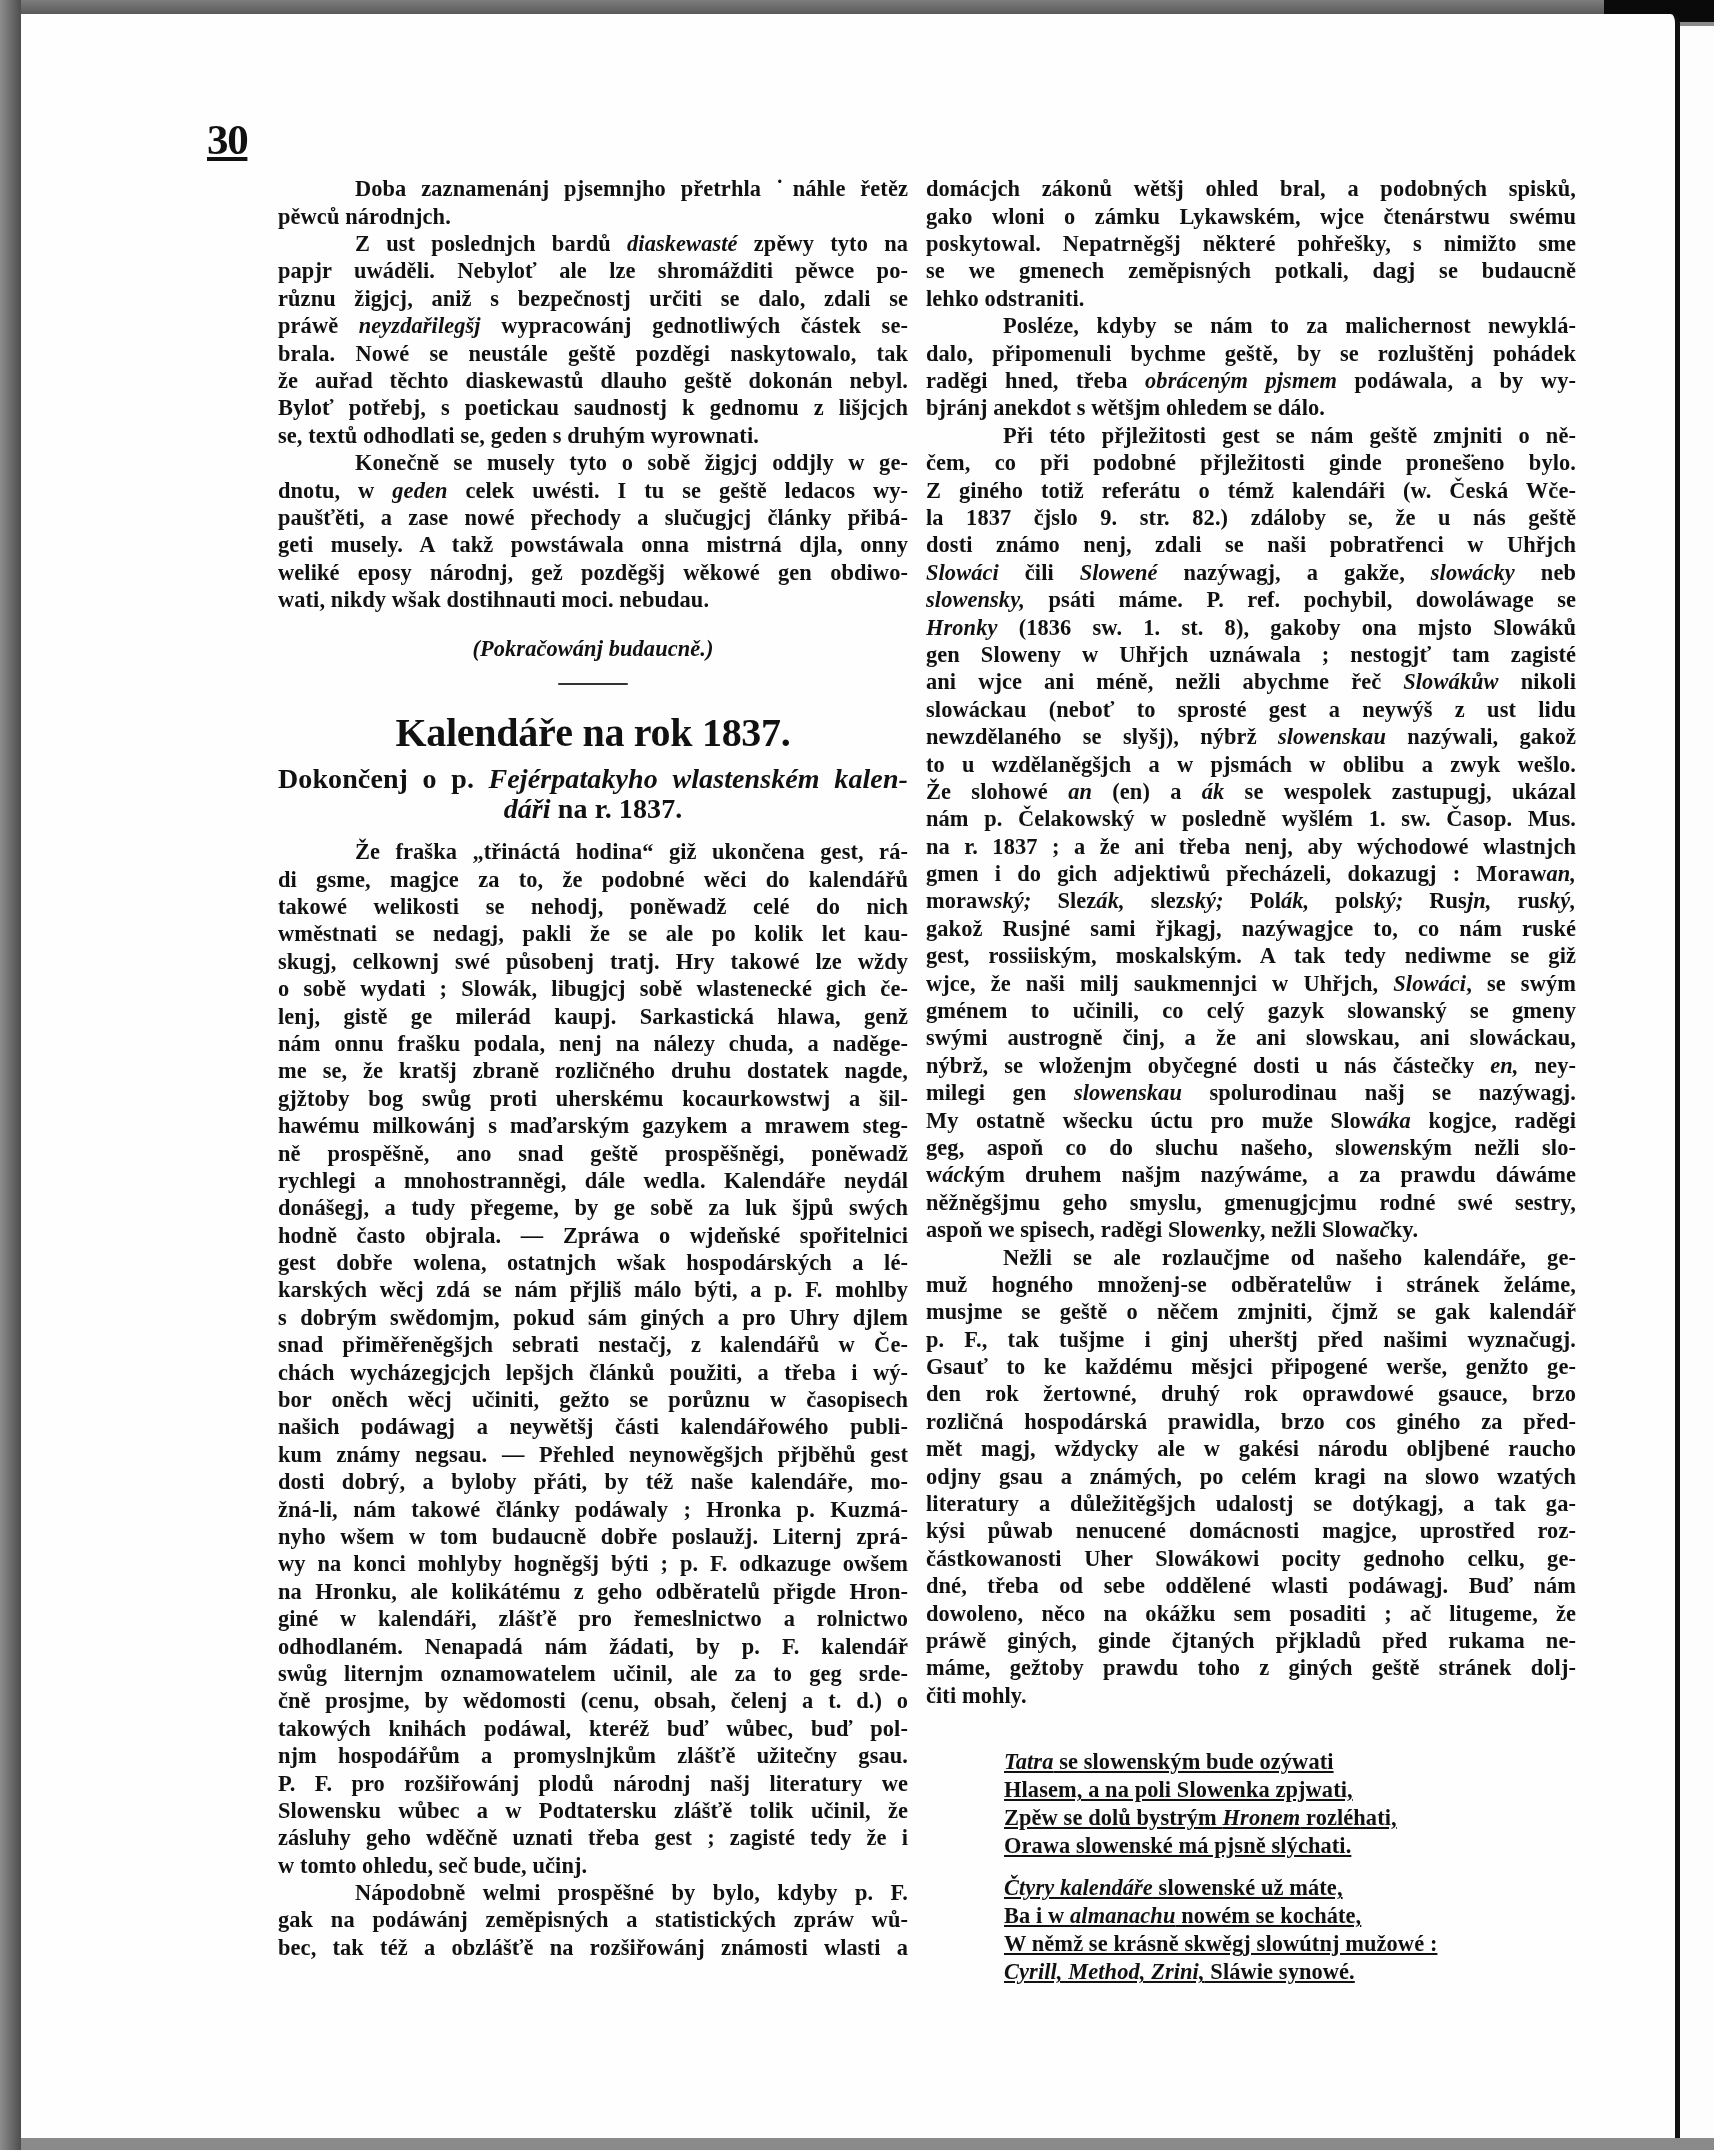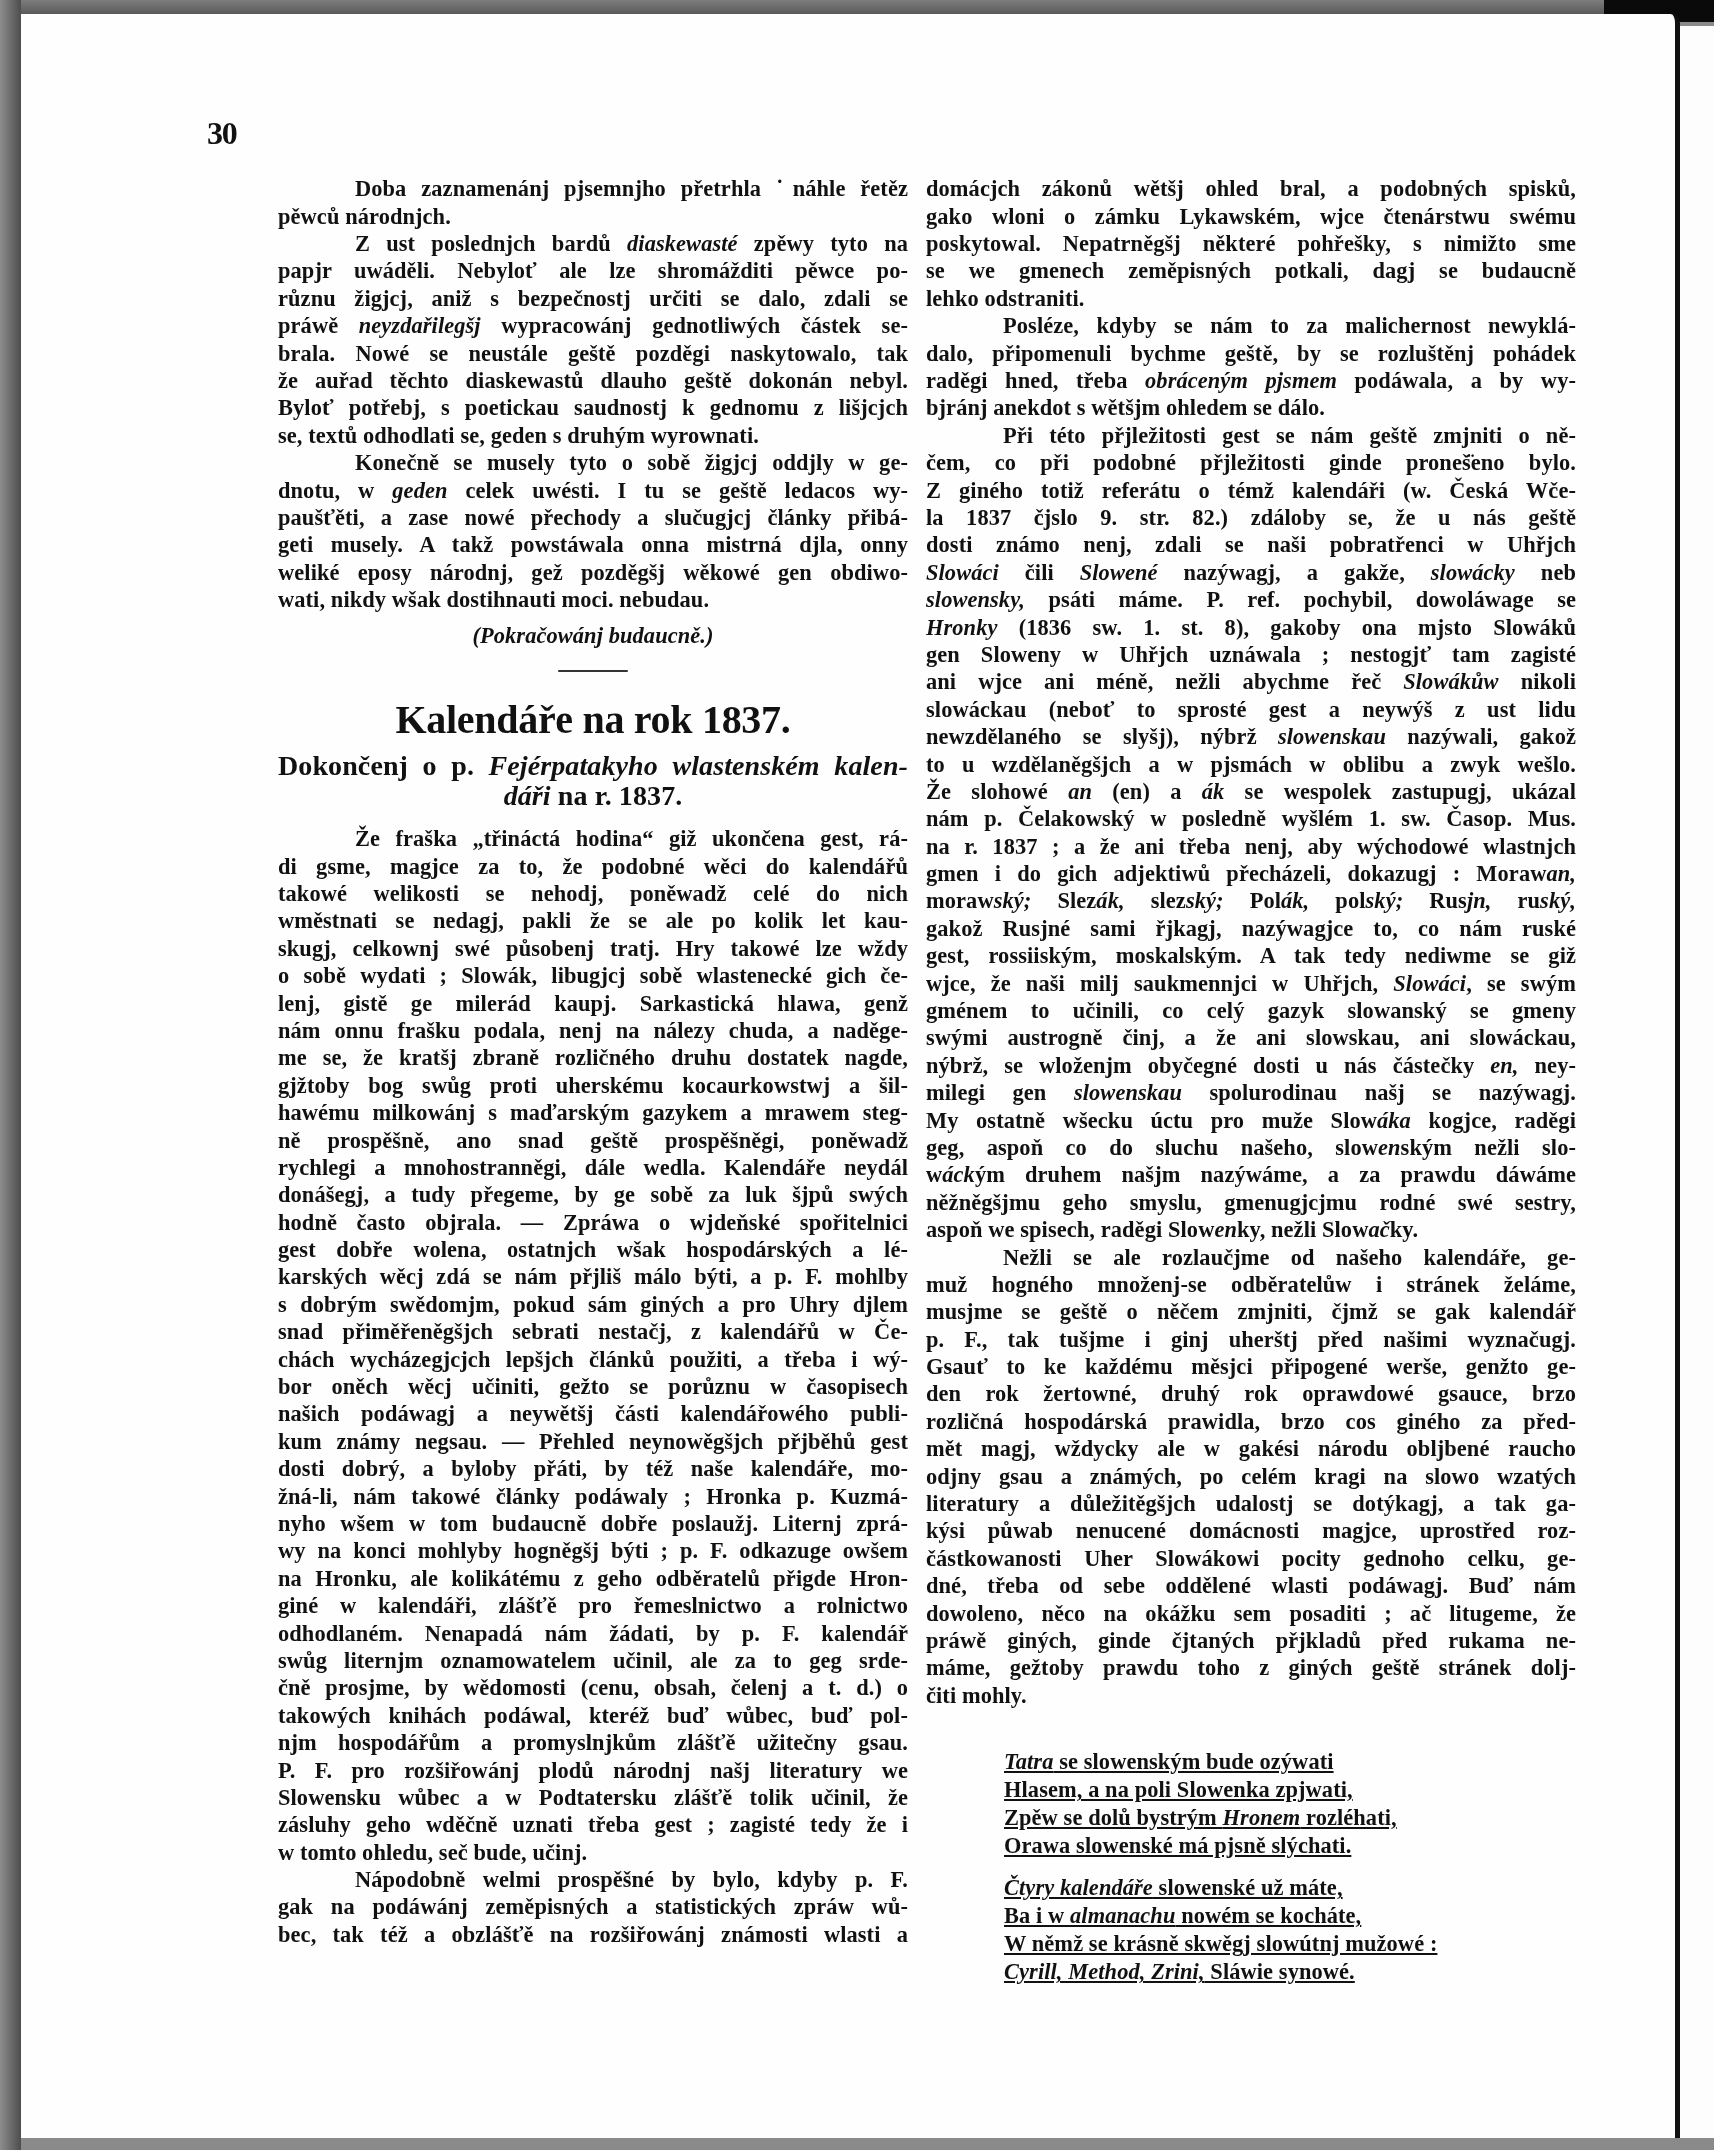--- a/index.html
+++ b/index.html
@@ -18,40 +18,40 @@
   .right-strip { position: absolute; left: 1680px; top: 26px; width: 34px; height: 2112px; background: #fdfdfd; }
   .page {
     position: absolute; left: 21px; top: 14.3px; width: 1654px; height: 2124px;
     background: #fefefe;
     border-right: 5.2px solid #111;
     border-radius: 0 9px 0 0;
   }
   .page-number {
     position: absolute; left: 186px; top: 101px;
     font-family: "Liberation Serif", serif; font-weight: bold;
-    font-size: 32px; letter-spacing: -1.3px;
+    font-size: 43px; letter-spacing: -1.3px; text-decoration: underline;
   }
   .col {
     position: absolute; top: 0;
     font-size: 22.4px; line-height: 27.4px;
     font-weight: bold;
     text-align: justify;
     font-family: "Liberation Serif", serif;
     transform-origin: 0 0;
     letter-spacing: 0.1px;
   }
   .col.left { left: 257px; top: 161px; width: 630px; }
   .col.right { left: 905px; top: 161px; width: 650px; }
   .p { margin: 0; text-indent: 0; }
   .line { display: block; white-space: nowrap; text-align: justify; text-align-last: justify; height: 27.4px; }
   .line.last { text-align-last: left; }
   .line.indent { padding-left: 77px; }
   .line.center { text-align: center; text-align-last: center; }
   i, .it { font-style: italic; }
-  .continuation { text-align: center; text-align-last: center; font-style: italic; margin-top: 8px; height: 29px; display:block; }
+  .continuation { text-align: center; text-align-last: center; font-style: italic; margin-top: 21px; height: 29px; display:block; }
   .rule { width: 70px; height: 1.9px; background: #333; margin: 19.5px auto 0 auto; border-radius: 1.3px; }
   .article-title { text-align: center; font-size: 40px; line-height: 45px; margin-top: 25px; font-weight: bold; letter-spacing: -0.3px; }
   .article-subtitle { font-size: 28px; line-height: 30px; margin-top: 9px; }
   .article-subtitle .line { height: 30px; }
   .body-gap { height: 14.3px; }
   .verse { margin-top: 39px; padding-left: 78px; text-decoration: underline; }
   .verse .vline { display: block; white-space: nowrap; height: 28px; }
   .stanza-gap { height: 14.3px; }
 </style>
 </head>

